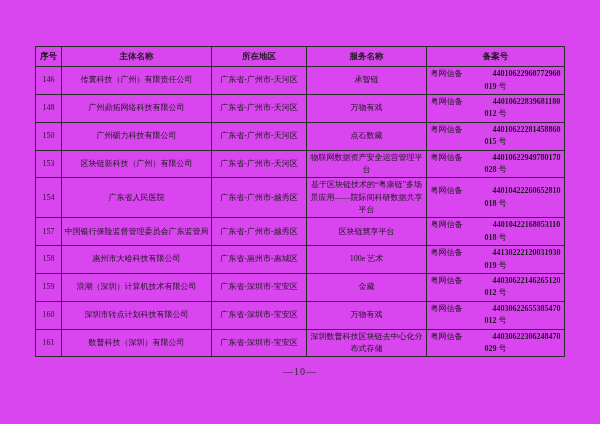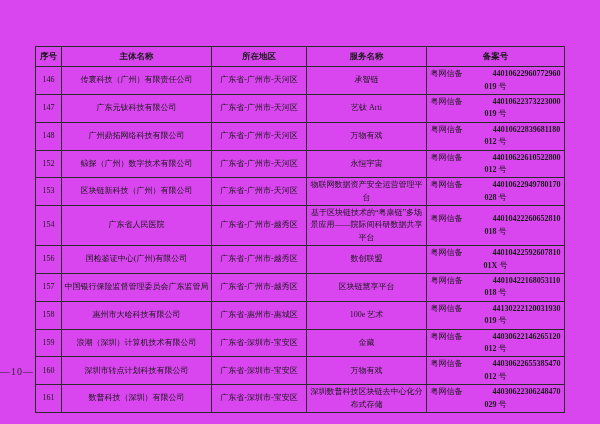--- a/index.html
+++ b/index.html
@@ -21,21 +21,21 @@
   }
   table.filing th{font-weight:bold;font-size:8.5px;padding:3px 2px;}
   col.c-no{width:26px;}
   col.c-name{width:150px;}
   col.c-region{width:95px;}
   col.c-service{width:120px;}
   col.c-filing{width:138px;}
   td b{font-weight:bold;font-family:"Liberation Serif","DejaVu Serif",serif;margin-left:28px;}
   .footer{
     position:absolute;left:0;right:0;top:366px;
-    font-size:10px;color:#2b2b2b;letter-spacing:1px;
+    text-align:center;font-size:10px;color:#2b2b2b;letter-spacing:1px;
   }
 </style>
 </head>
 <body>
 
 <div class="page">
 
   <table class="filing">
     <colgroup>
       <col class="c-no">
@@ -55,60 +55,46 @@
     </thead>
     <tbody>
         <tr>
           <td>146</td>
           <td>传寰科技（广州）有限责任公司</td>
           <td>广东省-广州市-天河区</td>
           <td>承智链</td>
           <td>粤网信备 <b>44010622960772960019</b> 号</td>
         </tr>
         <tr>
-          <td>147</td>
-          <td>广东元钛科技有限公司</td>
-          <td>广东省-广州市-天河区</td>
-          <td>艺钛 Arti</td>
-          <td>粤网信备 <b>44010622373223000019</b> 号</td>
-        </tr>
-        <tr>
           <td>148</td>
           <td>广州鼎拓网络科技有限公司</td>
           <td>广东省-广州市-天河区</td>
           <td>万物有戏</td>
           <td>粤网信备 <b>44010622839681180012</b> 号</td>
         </tr>
         <tr>
-          <td>152</td>
-          <td>鲸探（广州）数字技术有限公司</td>
+          <td>150</td>
+          <td>广州砺力科技有限公司</td>
           <td>广东省-广州市-天河区</td>
-          <td>永恒宇宙</td>
-          <td>粤网信备 <b>44010622610522800012</b> 号</td>
+          <td>点石数藏</td>
+          <td>粤网信备 <b>44010622281458860015</b> 号</td>
         </tr>
         <tr>
           <td>153</td>
           <td>区块链新科技（广州）有限公司</td>
           <td>广东省-广州市-天河区</td>
           <td>物联网数据资产安全运营管理平台</td>
           <td>粤网信备 <b>44010622949780170028</b> 号</td>
         </tr>
         <tr>
           <td>154</td>
           <td>广东省人民医院</td>
           <td>广东省-广州市-越秀区</td>
           <td>基于区块链技术的“粤康链”多场景应用——院际间科研数据共享平台</td>
           <td>粤网信备 <b>44010422260652810018</b> 号</td>
-        </tr>
-        <tr>
-          <td>156</td>
-          <td>国检鉴证中心(广州)有限公司</td>
-          <td>广东省-广州市-越秀区</td>
-          <td>数创联盟</td>
-          <td>粤网信备 <b>4401042259260781001X</b> 号</td>
         </tr>
         <tr>
           <td>157</td>
           <td>中国银行保险监督管理委员会广东监管局</td>
           <td>广东省-广州市-越秀区</td>
           <td>区块链慧享平台</td>
           <td>粤网信备 <b>44010422168053110018</b> 号</td>
         </tr>
         <tr>
           <td>158</td>

